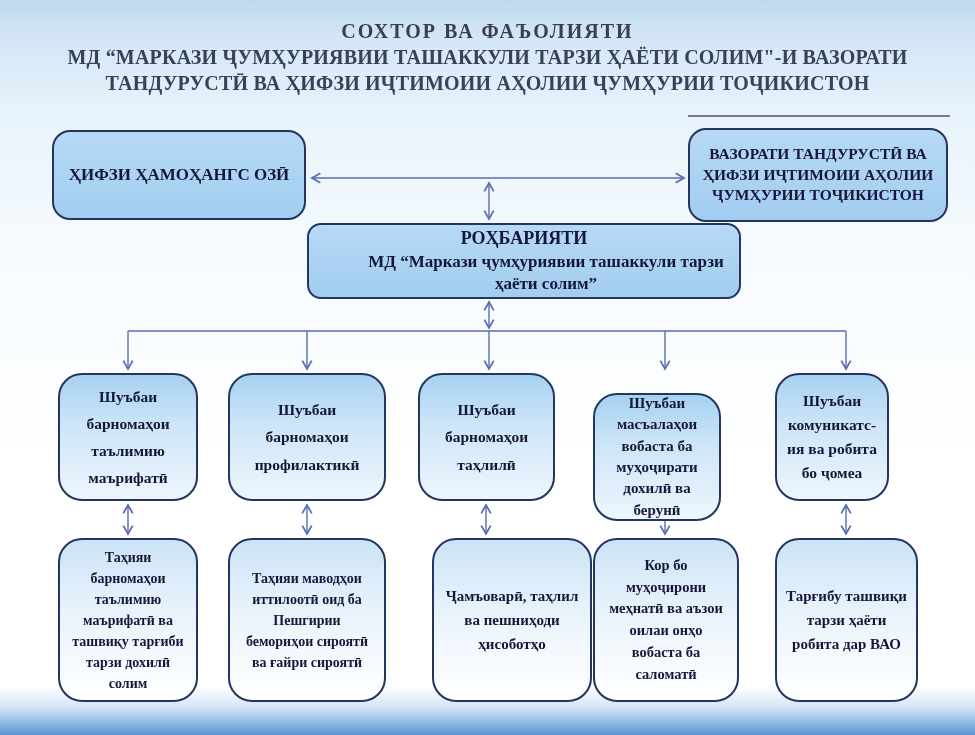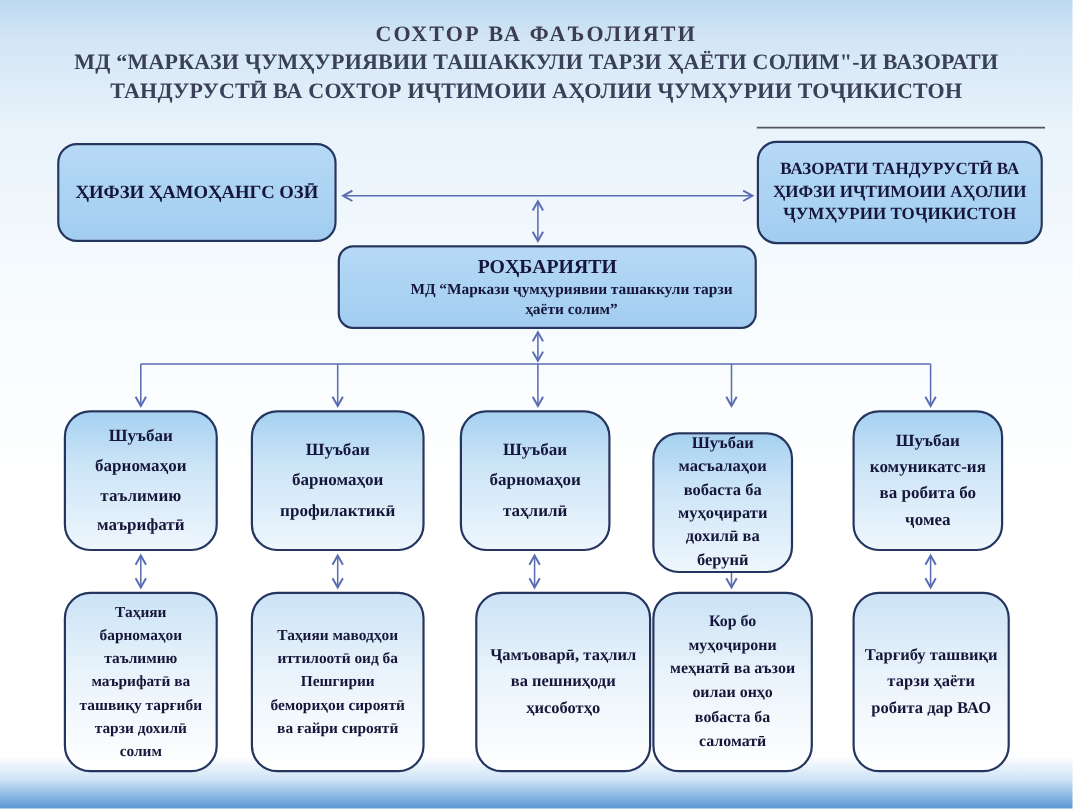--- a/index.html
+++ b/index.html
@@ -29,30 +29,30 @@
     text-align: center; font-weight: bold;
     color: var(--box_text, #16163a);
     padding: 6px 8px;
   }
   .fill-top { background: linear-gradient(180deg, #b6d9f6 0%, #a2cdf0 100%); }
   .fill-mid { background: linear-gradient(180deg, #a6d1f1 0%, #cde5f7 40%, #eef6fd 100%); }
   .fill-bot { background: linear-gradient(180deg, #cbe3f6 0%, #e9f3fb 45%, #ffffff 100%); }
 
   .council-box    { left: 52px;  top: 130px; width: 254px; height: 90px;  border-radius: 18px; font-size: 17px; }
   .ministry-box   { left: 688px; top: 128px; width: 260px; height: 94px;  border-radius: 18px; font-size: 15.5px; line-height: 1.35; }
-  .management-box { left: 307px; top: 223px; width: 381px; height: 76px;  border-radius: 14px; flex-direction: column; line-height: 1.3; }
+  .management-box { left: 307px; top: 223px; width: 434px; height: 76px;  border-radius: 14px; flex-direction: column; line-height: 1.3; }
   .mgmt-line1 { font-size: 18px; }
-  .mgmt-line2 { font-size: 14px; margin-left: 44px; }
+  .mgmt-line2 { font-size: 17px; margin-left: 44px; }
 
   .dept-box { top: 373px; height: 128px; border-radius: 24px; font-size: 15.5px; line-height: 1.75; }
   .dept-1 { left: 58px;  width: 140px; }
   .dept-2 { left: 228px; width: 158px; justify-content: center; }
   .dept-3 { left: 418px; width: 137px; }
   .dept-4 { left: 593px; width: 128px; font-size: 15px; line-height: 1.42; margin-top: 20px; }
-  .dept-5 { left: 775px; width: 137px; line-height: 1.55; }
+  .dept-5 { left: 775px; width: 114px; line-height: 1.55; }
 
   .func-box { top: 538px; height: 164px; border-radius: 24px; font-size: 14.5px; line-height: 1.5; }
   .func-1 { left: 58px;  width: 140px; font-size: 14px; }
   .func-2 { left: 228px; width: 158px; font-size: 14px; }
   .func-3 { left: 432px; width: 160px; font-size: 15px; line-height: 1.6; }
   .func-4 { left: 593px; width: 146px; }
   .func-5 { left: 775px; width: 143px; font-size: 15px; line-height: 1.6; }
 
   .connector-layer { position: absolute; left: 0; top: 0; width: 975px; height: 735px; pointer-events: none; }
   .arrow-line { stroke: var(--arrow_color, #5a6cb2); stroke-width: 1.4; fill: none; }
@@ -60,21 +60,21 @@
   .ministry-topline { stroke: var(--topline_color, #55555f); stroke-width: 1.6; }
 </style>
 </head>
 <body>
 
 <div class="slide">
 
   <div class="title-block">
     <div class="title-line1">СОХТОР ВА ФАЪОЛИЯТИ</div>
     <div class="title-line2">МД “МАРКАЗИ ҶУМҲУРИЯВИИ ТАШАККУЛИ ТАРЗИ ҲАЁТИ СОЛИМ"-И ВАЗОРАТИ</div>
-    <div class="title-line3">ТАНДУРУСТӢ ВА СОХТОР ИҶТИМОИИ АҲОЛИИ ҶУМҲУРИИ ТОҶИКИСТОН</div>
+    <div class="title-line3">ТАНДУРУСТӢ ВА ҲИФЗИ ИҶТИМОИИ АҲОЛИИ ҶУМҲУРИИ ТОҶИКИСТОН</div>
   </div>
 
   <svg class="connector-layer" width="975" height="735" viewBox="0 0 975 735" xmlns="http://www.w3.org/2000/svg">
     <defs>
       <marker id="arrE" viewBox="0 0 12 12" refX="9" refY="6" markerWidth="9" markerHeight="9" orient="auto">
         <path class="arrow-head-path" d="M2,1.5 L10,6 L2,10.5"></path>
       </marker>
       <marker id="arrS" viewBox="0 0 12 12" refX="3" refY="6" markerWidth="9" markerHeight="9" orient="auto">
         <path class="arrow-head-path" d="M10,1.5 L2,6 L10,10.5"></path>
       </marker>

